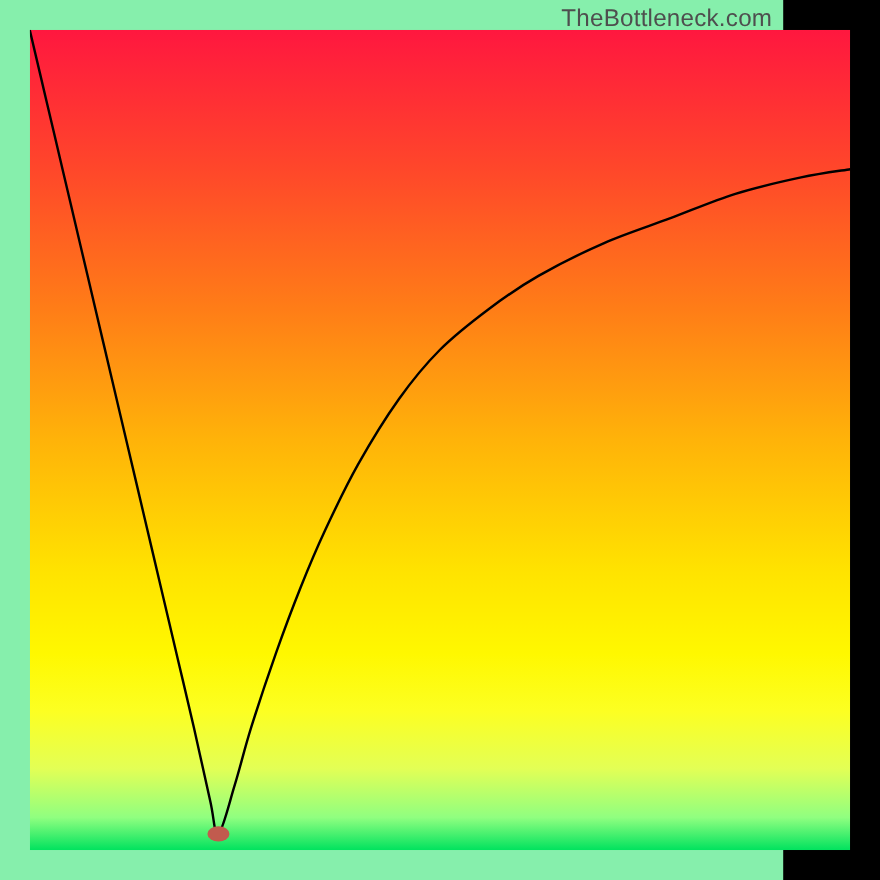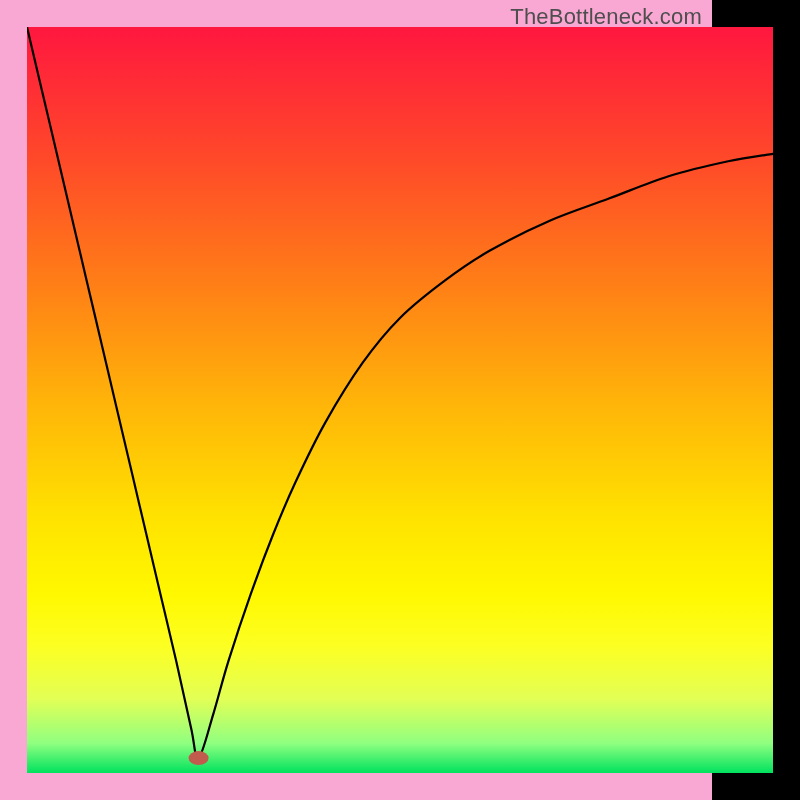--- a/index.html
+++ b/index.html
@@ -10,21 +10,21 @@
     background: #000;
     overflow: hidden;
     font-family: Arial, Helvetica, sans-serif;
   }
   .frame {
     position: absolute;
     top: 0;
     left: 0;
     width: 712px;
     height: 800px;
-    background: #f9a8d4;
+    background: #86efac;
   }
   .plot {
     position: absolute;
     top: 27px;
     left: 27px;
     width: 746px;
     height: 746px;
     overflow: hidden;
   }
   .watermark {

